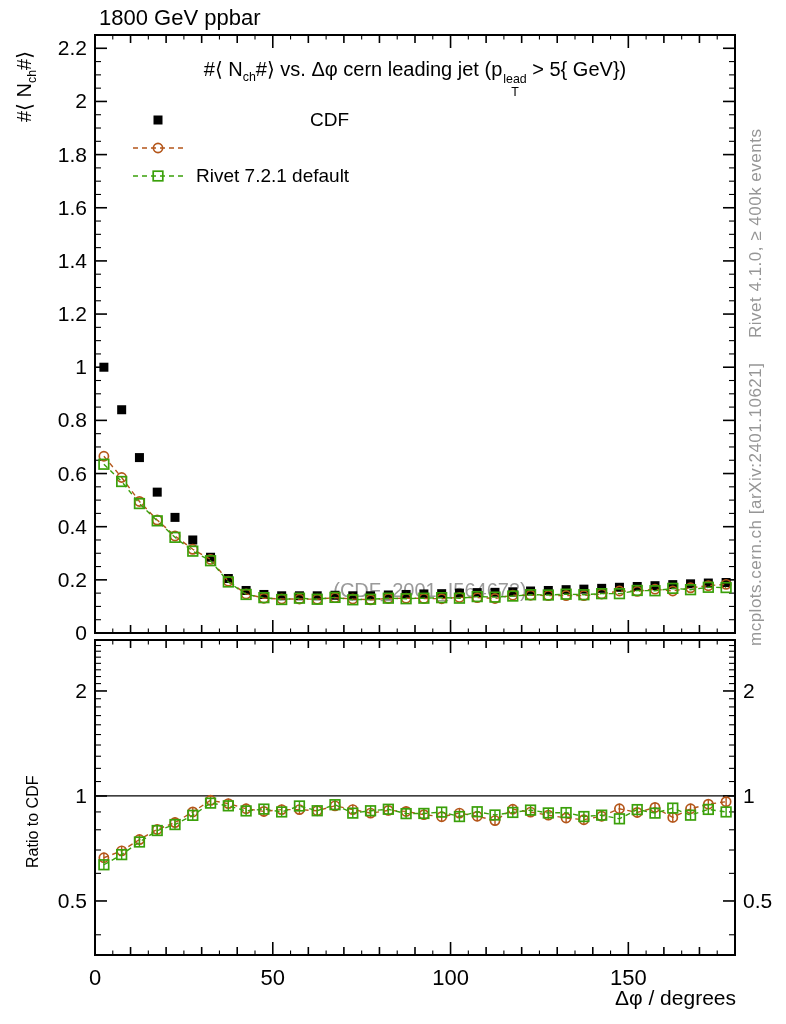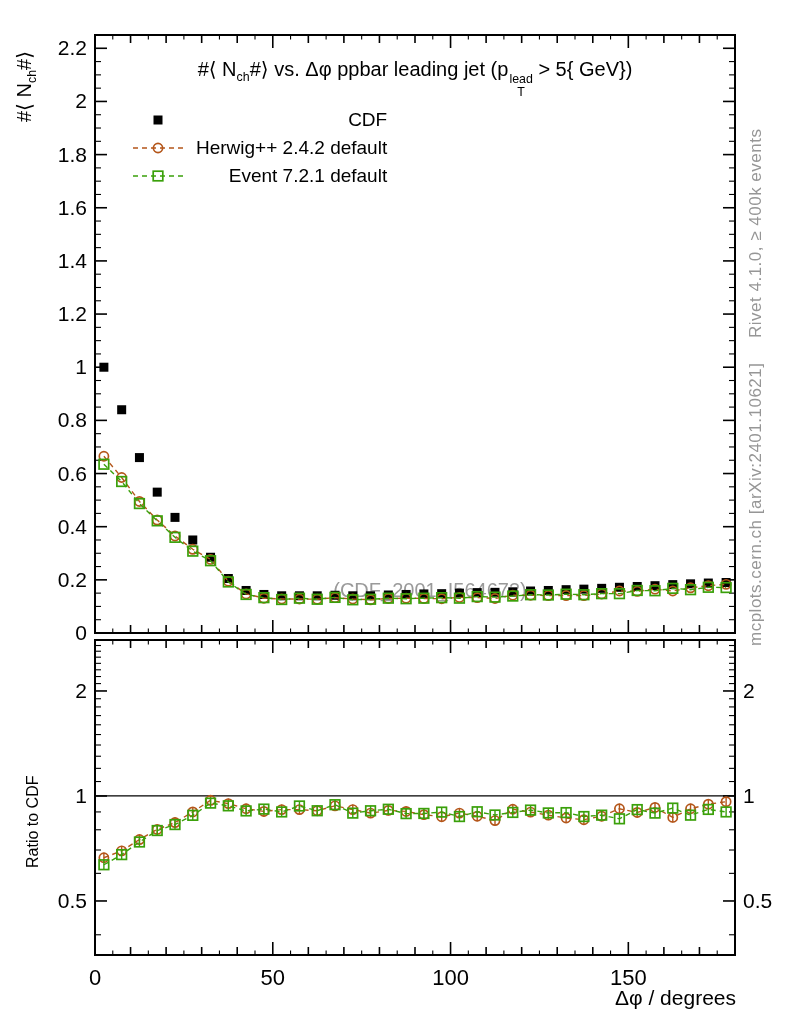--- a/index.html
+++ b/index.html
@@ -614,48 +614,48 @@
           <line x1="690.5555555555555" y1="810.1623548057511" x2="690.5555555555555" y2="820.1623548057511" stroke="#3aa00a" stroke-width="1.4"></line>
           <rect x="685.7555555555556" y="810.3623548057511" width="9.6" height="9.6" fill="none" stroke="#3aa00a" stroke-width="1.7"></rect>
           <line x1="708.3333333333334" y1="804.426233759397" x2="708.3333333333334" y2="814.426233759397" stroke="#3aa00a" stroke-width="1.4"></line>
           <rect x="703.5333333333334" y="804.626233759397" width="9.6" height="9.6" fill="none" stroke="#3aa00a" stroke-width="1.7"></rect>
           <line x1="726.1111111111111" y1="806.9301416646056" x2="726.1111111111111" y2="816.9301416646056" stroke="#3aa00a" stroke-width="1.4"></line>
           <rect x="721.3111111111111" y="807.1301416646056" width="9.6" height="9.6" fill="none" stroke="#3aa00a" stroke-width="1.7"></rect>
         </g>
       </g>
     </svg>
 
-
-  <div class="txt plot-title"><span>#⟨ N</span><sub>ch</sub><span>#⟩ vs. Δφ ppbar leading jet  (p</span><span class="stack">
+  <div class="txt header-left">1800 GeV ppbar</div>
+
+  <div class="txt plot-title"><span>#⟨ N</span><sub>ch</sub><span>#⟩ vs. Δφ cern leading jet  (p</span><span class="stack">
         <sup>lead</sup>
         <sub>T</sub>
       </span><span> &gt; 5{ GeV})</span></div>
 
   <div class="txt ylabel-main"><span>#⟨ N</span><sub>ch</sub><span>#⟩</span></div>
 
   <div class="legend">
     <div class="legend-row">
       <svg class="legend-marker" id="lm0" viewBox="0 0 56 16">
           <rect x="23.5" y="3.5" width="9" height="9" fill="#000000"></rect>
         </svg>
       <span>CDF</span>
     </div>
     <div class="legend-row">
       <svg class="legend-marker" id="lm1" viewBox="0 0 56 16">
           <line x1="3" y1="8" x2="53" y2="8" stroke="#b4561a" stroke-width="1.5" stroke-dasharray="5 4"></line>
           <circle cx="28" cy="8" r="4.6" fill="none" stroke="#b4561a" stroke-width="1.7"></circle>
         </svg>
-      <span>Herwig++ 2.4.2 default</span>
     </div>
     <div class="legend-row">
       <svg class="legend-marker" id="lm2" viewBox="0 0 56 16">
           <line x1="3" y1="8" x2="53" y2="8" stroke="#3aa00a" stroke-width="1.5" stroke-dasharray="5 4"></line>
           <rect x="23.2" y="3.2" width="9.6" height="9.6" fill="none" stroke="#3aa00a" stroke-width="1.7"></rect>
         </svg>
-      <span>Event 7.2.1 default</span>
+      <span>Rivet 7.2.1 default</span>
     </div>
   </div>
 
   <div class="txt ratio-ylabel">Ratio to CDF</div>
   <div class="txt xlabel">Δφ / degrees</div>
 
   <div class="txt margin-tr">Rivet 4.1.0, ≥ 400k events</div>
   <div class="txt margin-br">mcplots.cern.ch [arXiv:2401.10621]</div>
 
 </div>

